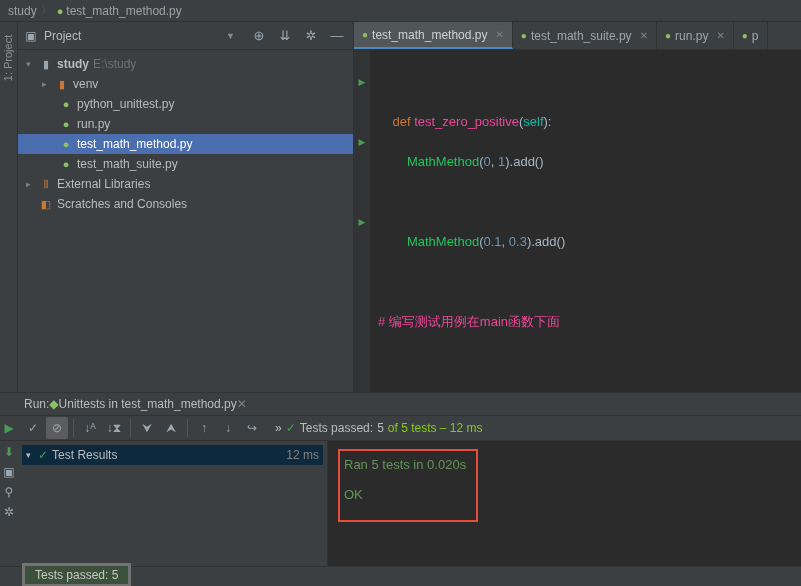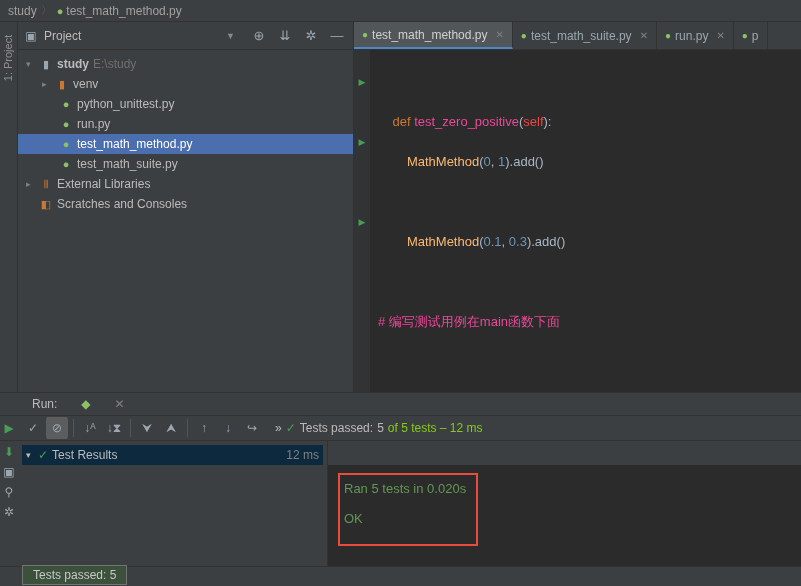--- a/index.html
+++ b/index.html
@@ -47,28 +47,28 @@
 .tab .pyic { color: #8cc265; font-size: 10px; }
 .tab .close { color: #808080; margin-left: 4px; font-size: 10px; }
 
 .code { flex: 1; display: flex; font-family: Consolas, monospace; font-size: 13px; overflow: hidden; }
 .gutter { width: 36px; background: #313335; color: #606366; text-align: right; padding: 2px 6px 2px 2px; line-height: 20px; }
 .runmarks { width: 16px; background: #313335; padding-top: 2px; line-height: 20px; text-align: center; }
 .runmarks .m { color: #499c54; font-size: 9px; }
 .codetext { flex: 1; padding: 2px 0 2px 8px; line-height: 20px; white-space: pre; color: #a9b7c6; }
 .kw { color: #cc7832; }
 .fn { color: #ec4899; }
-.par { color: #ef4444; }
-.cls { color: #fdba74; }
+.par { color: #14b8a6; }
+.cls { color: #22c55e; }
 .num { color: #6897bb; }
 .com { color: #ec4899; text-align: center; }
 
 
 .run-panel { flex: 1; display: flex; flex-direction: column; border-top: 1px solid #323232; }
-.run-header { height: 22px; display: flex; align-items: center; padding: 0 24px; gap: 24px; color: #bbb; margin-left: 8px; }
+.run-header { height: 22px; display: flex; align-items: center; padding: 0 24px; gap: 0; color: #bbb; }
 .run-header .tab-close { color: #808080; }
 .run-toolbar { height: 26px; display: flex; align-items: center; border-top: 1px solid #323232; border-bottom: 1px solid #323232; }
 .run-toolbar .leftbar { width: 18px; background: #3c3f41; height: 100%; display: flex; align-items: center; justify-content: center; }
 .run-toolbar .play { color: #499c54; font-size: 12px; }
 .run-toolbar .icons { display: flex; gap: 2px; padding: 0 4px; align-items: center; height: 100%; }
 .run-toolbar .ic { width: 22px; height: 22px; display: flex; align-items: center; justify-content: center; color: #9aa7b0; font-size: 12px; border-radius: 2px; }
 .run-toolbar .ic.active { background: #5b5d5f; }
 .run-toolbar .sep { width: 1px; height: 18px; background: #555; margin: 0 3px; }
 .run-toolbar .passed-text { margin-left: 8px; color: #bbb; display: flex; align-items: center; gap: 4px; }
 .run-toolbar .check { color: #499c54; }
@@ -77,28 +77,28 @@
 .run-body { flex: 1; display: flex; }
 .run-left-gutter { width: 18px; background: #3c3f41; display: flex; flex-direction: column; align-items: center; padding-top: 4px; gap: 6px; }
 .run-left-gutter .ic { color: #9aa7b0; font-size: 12px; }
 .run-left-gutter .dl { color: #499c54; }
 .test-tree { width: 310px; border-right: 1px solid #323232; padding: 4px; }
 .test-tree-row { display: flex; align-items: center; height: 20px; background: #0d293e; color: #bbb; padding: 0 4px; }
 .test-tree-row .arrow { width: 12px; font-size: 9px; color: #bbb; }
 .test-tree-row .check { color: #499c54; margin-right: 4px; }
 .test-tree-row .time { margin-left: auto; color: #808080; }
 
-.console { flex: 1; background: #2b2b2b; font-family: Consolas, monospace; font-size: 13px; padding: 8px 10px; position: relative; margin-top: 24px; }
+.console { flex: 1; background: #2b2b2b; font-family: Consolas, monospace; font-size: 13px; padding: 8px 10px; position: relative; }
 .console .green { color: #629755; }
 .console .highlight-box { border: 2px solid #e74c3c; padding: 6px 10px 18px 4px; display: inline-block; margin-bottom: 8px; }
 .console .dim { color: #808080; }
 .watermark { position: absolute; right: 4px; bottom: 30px; color: #7a7a7a; font-size: 13px; opacity: 0.7; }
 
 .bottom-bar { height: 20px; background: #3c3f41; border-top: 1px solid #323232; display: flex; align-items: center; padding: 0 22px; }
-.status-pop { background: #3b513b; color: #c7c7c7; padding: 2px 10px; border: 1px solid #737373; position: relative; top: -2px; }
+.status-pop { background: #3b513b; color: #c7c7c7; padding: 2px 10px; border: 3px solid #737373; position: relative; top: -2px; }
 </style>
 </head>
 <body>
 
 <div class="root">
 
   <div class="breadcrumb">
     <span class="crumb">study</span>
     <span class="sep">〉</span>
     <span class="py-icon">●</span>
@@ -215,20 +215,21 @@
 
         </div>
       </div>
     </div>
   </div>
 
   <div class="run-panel">
     <div class="run-header">
       <span>Run:</span>
       <span class="pyfile" style="color:#8cc265">◆</span>
+      <span>Unittests in test_math_method.py</span>
       <span class="tab-close">✕</span>
     </div>
     <div class="run-toolbar">
       <div class="leftbar">
           <span class="play">▶</span>
         </div>
       <div class="icons">
         <span class="ic">✓</span>
         <span class="ic active">⊘</span>
         <span class="sep"></span>

